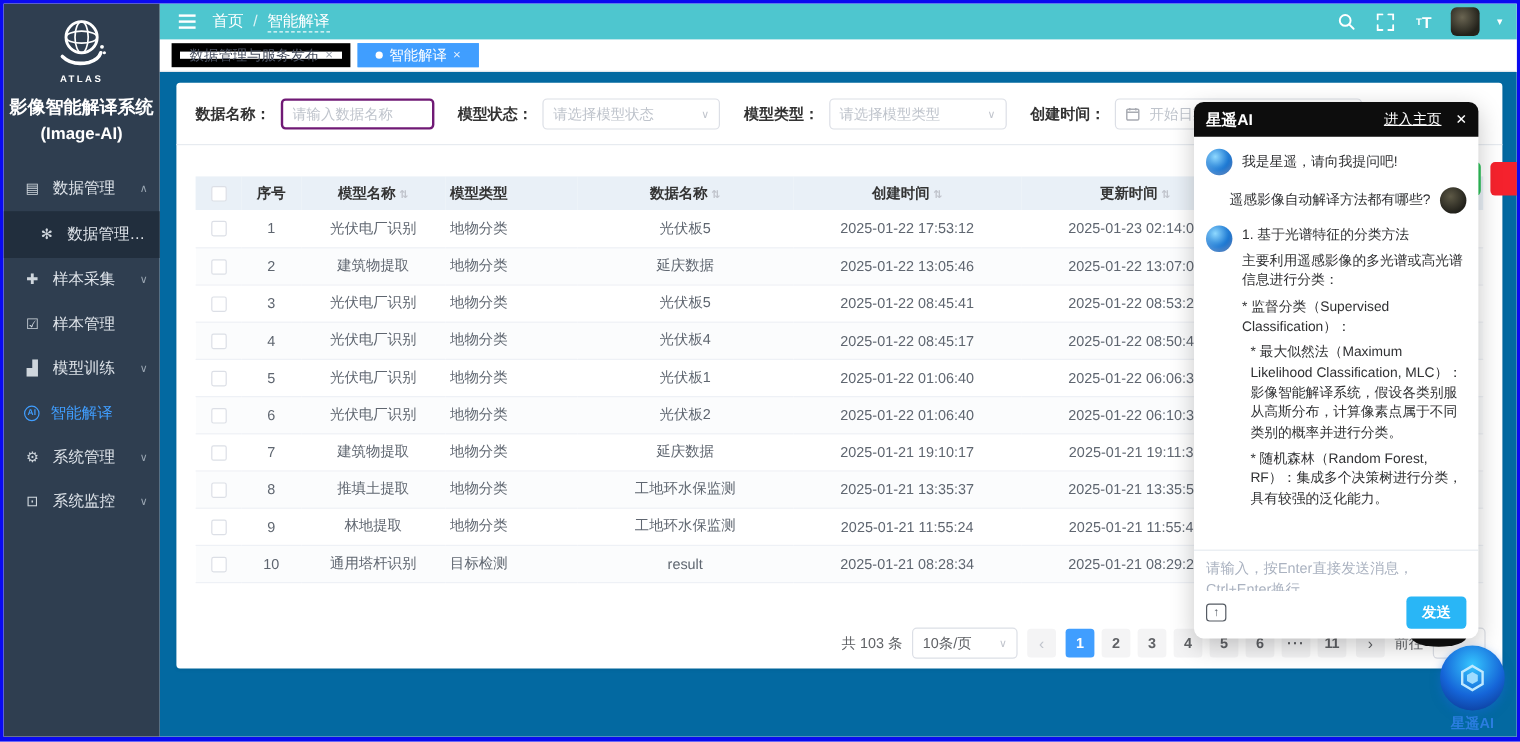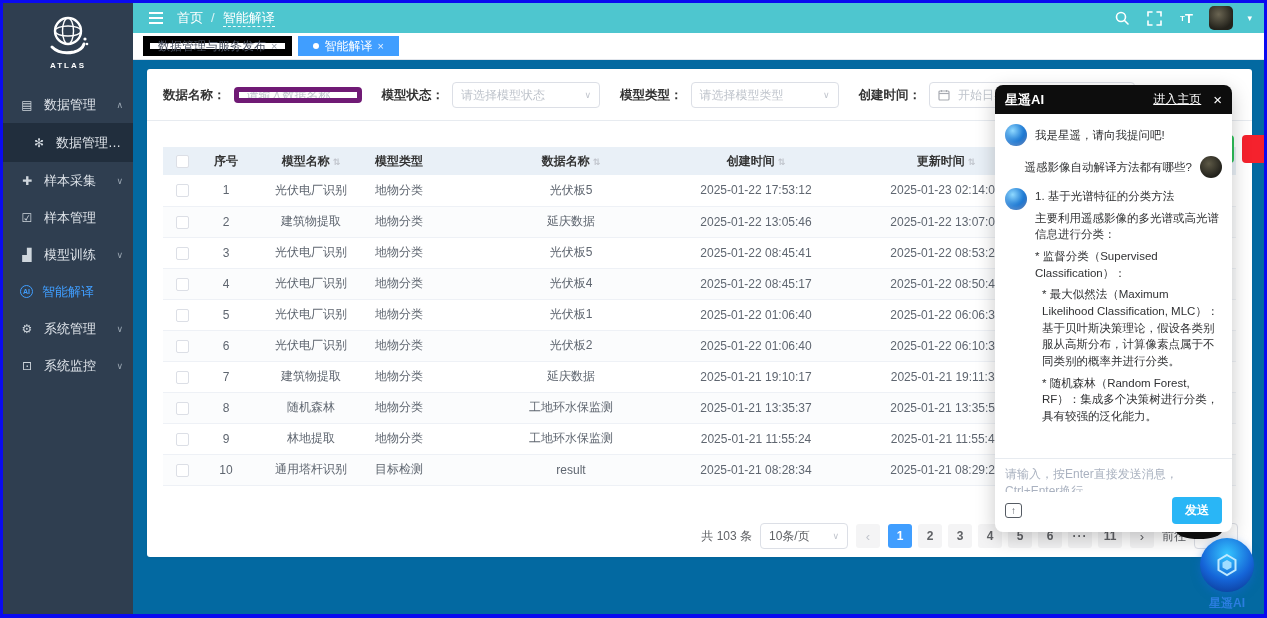--- a/index.html
+++ b/index.html
@@ -46,21 +46,21 @@
   .tab .x { font-size:11px; color:#9aa0ab; }
   .tab.active { background:#409eff; border-color:#409eff; color:#fff; }
   .tab.active .dot { display:inline-block; }
   .tab.active .x { color:#e8f2ff; }
 
   
   .content { position:absolute; left:130px; right:0; top:57px; bottom:0; background:#0369a1; }
   .card { position:absolute; left:14px; right:12px; top:9px; bottom:57px; background:#fff; border-radius:3px; box-shadow:0 1px 3px rgba(0,0,0,.06); }
   .filter-row { display:flex; align-items:center; padding:13px 16px 12px; border-bottom:1px solid #e7ebf0; gap:8px; font-size:12.5px; color:#333; }
   .f-label { font-weight:bold; white-space:nowrap; }
-  .f-input { width:128px; height:16px; border:5px solid #701a75; border-radius:4px; padding:0 8px; font-size:12px; color:#606266; font-family:inherit; }
+  .f-input { width:128px; height:26px; border:2px solid #701a75; border-radius:4px; padding:0 8px; font-size:12px; color:#606266; font-family:inherit; }
   .f-input::placeholder { color:#bfc4cc; }
   .f-select { width:148px; height:26px; border:1px solid #dcdfe6; border-radius:4px; display:flex; align-items:center; padding:0 8px; color:#bfc4cc; font-size:12px; cursor:pointer; margin-right:12px; }
   .f-select .chev { margin-left:auto; font-size:9px; color:#c0c4cc; }
   .daterange { width:206px; height:26px; border:1px solid #dcdfe6; border-radius:4px; display:flex; align-items:center; padding:0 8px; gap:8px; font-size:12px; cursor:pointer; }
   .daterange .ph { color:#bfc4cc; }
   .daterange .to { color:#606266; }
   .cal { color:#a8abb2; display:flex; }
 
   .table-wrap { margin:26px 16px 0; }
   table { width:100%; border-collapse:collapse; font-size:12px; table-layout:fixed; }
@@ -128,20 +128,24 @@
     <div class="logo-wrap">
       <svg width="52" height="46" viewBox="0 0 52 46">
         <circle cx="26" cy="18" r="13" fill="none" stroke="#fff" stroke-width="2.4"></circle>
         <ellipse cx="26" cy="18" rx="13" ry="5" fill="none" stroke="#fff" stroke-width="1.4"></ellipse>
         <ellipse cx="26" cy="18" rx="5.5" ry="13" fill="none" stroke="#fff" stroke-width="1.4"></ellipse>
         <path d="M10 34 q8 8 22 5 q8 -2 10 -8" fill="none" stroke="#fff" stroke-width="3" stroke-linecap="round"></path>
         <circle cx="43" cy="26" r="1.6" fill="#fff"></circle>
         <circle cx="45" cy="31" r="1.3" fill="#fff"></circle>
       </svg>
       <div class="logo-atlas">ATLAS</div>
+    </div>
+    <div class="side-title">
+      <div class="l1">影像智能解译系统</div>
+      <div class="l2">(Image-AI)</div>
     </div>
     <div class="menu">
 
         <div class="s-item">
           <span class="mi">▤</span>
           <span class="lbl">数据管理</span>
           <span class="arr">∧</span>
         </div>
 
         <div class="s-item sub">
@@ -371,21 +375,21 @@
                 <td>延庆数据</td>
                 <td>2025-01-21 19:10:17</td>
                 <td>2025-01-21 19:11:33</td>
                 <td>admin</td>
                 <td></td>
               </tr>
 
               <tr>
                 <td><span class="cb"></span></td>
                 <td>8</td>
-                <td>随机森林</td>
+                <td>推填土提取</td>
                 <td class="col-type">地物分类</td>
                 <td>工地环水保监测</td>
                 <td>2025-01-21 13:35:37</td>
                 <td>2025-01-21 13:35:59</td>
                 <td>admin</td>
                 <td></td>
               </tr>
 
               <tr>
                 <td><span class="cb"></span></td>
@@ -474,21 +478,21 @@
       <div class="msg-row">
         <span class="cavatar bot"></span>
         <span class="answer">
 
             <p class="chat-p">1. 基于光谱特征的分类方法</p>
 
             <p class="chat-p">主要利用遥感影像的多光谱或高光谱信息进行分类：</p>
 
             <p class="chat-p">* 监督分类（Supervised Classification）：</p>
 
-            <p class="chat-p ind">* 最大似然法（Maximum Likelihood Classification, MLC）：基于贝叶斯决策理论，假设各类别服从高斯分布，计算像素点属于不同类别的概率并进行分类。</p>
+            <p class="chat-p ind">* 最大似然法（Maximum Likelihood Classification, MLC）：影像智能解译系统，假设各类别服从高斯分布，计算像素点属于不同类别的概率并进行分类。</p>
 
 
             <p class="chat-p ind">* 随机森林（Random Forest, RF）：集成多个决策树进行分类，具有较强的泛化能力。</p>
 
         </span>
       </div>
     </div>
     <div class="chat-input">
       <textarea class="chat-textarea" placeholder="请输入，按Enter直接发送消息，Ctrl+Enter换行" style=""></textarea>
       <div class="input-actions">

